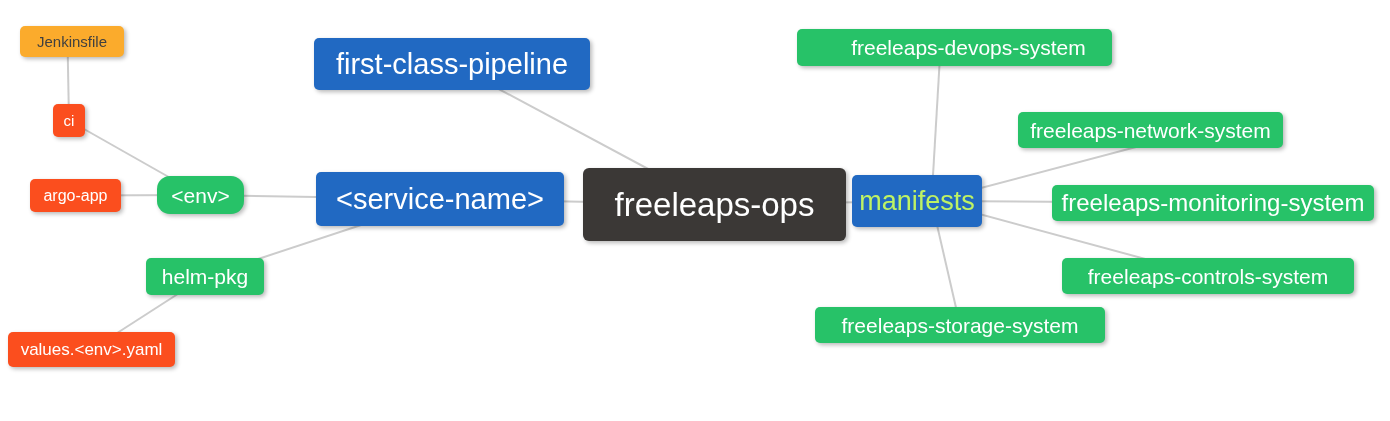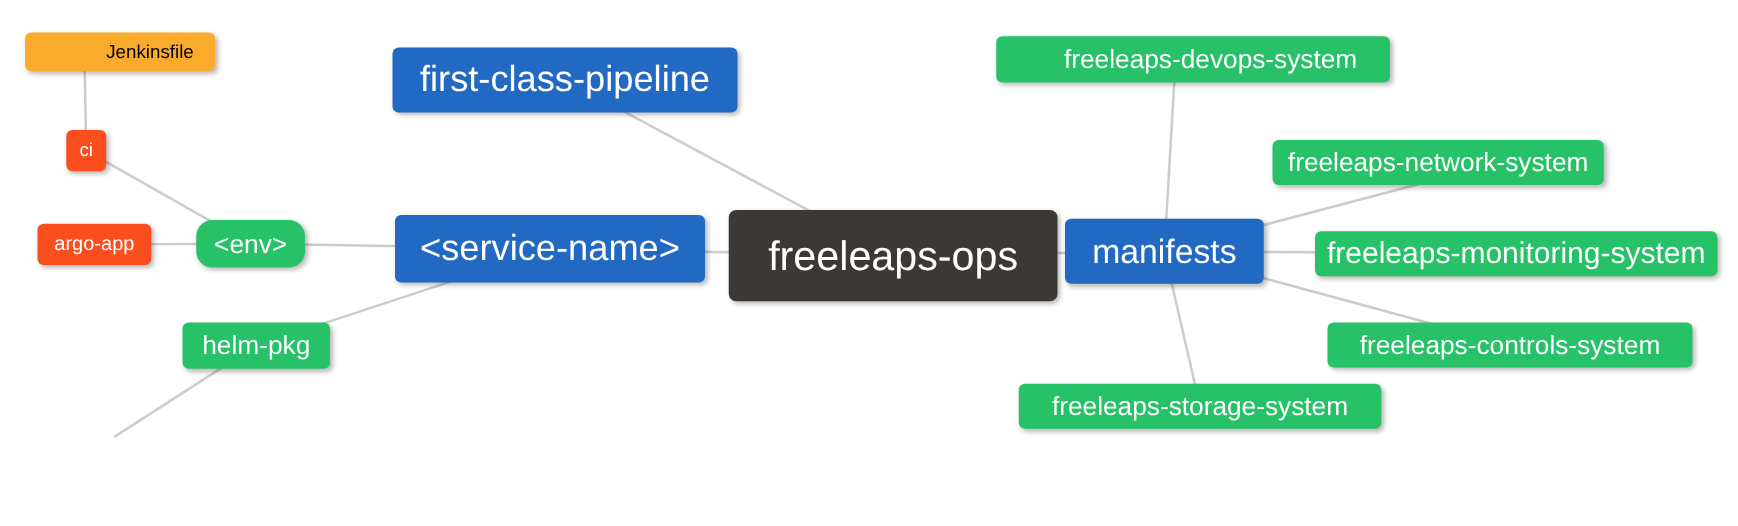--- a/index.html
+++ b/index.html
@@ -49,27 +49,28 @@
       <line x1="200.5" y1="195" x2="69" y2="120.5" stroke="#cccccc" stroke-width="2"></line>
       <line x1="200.5" y1="195" x2="75.5" y2="195.5" stroke="#cccccc" stroke-width="2"></line>
       <line x1="69" y1="120.5" x2="67.5" y2="41.5" stroke="#cccccc" stroke-width="2"></line>
       <line x1="205" y1="276.5" x2="91.5" y2="349.5" stroke="#cccccc" stroke-width="2"></line>
       <line x1="931.5" y1="201" x2="940.5" y2="47.5" stroke="#cccccc" stroke-width="2"></line>
       <line x1="931.5" y1="201" x2="1200.5" y2="130" stroke="#cccccc" stroke-width="2"></line>
       <line x1="931.5" y1="201" x2="1213" y2="203" stroke="#cccccc" stroke-width="2"></line>
       <line x1="931.5" y1="201" x2="1208" y2="276" stroke="#cccccc" stroke-width="2"></line>
       <line x1="931.5" y1="201" x2="960" y2="325" stroke="#cccccc" stroke-width="2"></line>
     </svg>
-<div class="node" style="left: 20px; top: 26px; width: 104px; height: 31px; font-size: 15px; border-radius: 5px; background: rgb(251, 171, 44); color: #000000; padding-left: 48px;">Jenkinsfile</div>
+<div class="node" style="left: 20px; top: 26px; width: 104px; height: 31px; font-size: 15px; border-radius: 5px; background: rgb(251, 171, 44); color: #404040;">Jenkinsfile</div>
     <div class="node" style="left: 53px; top: 104px; width: 32px; height: 33px; font-size: 15px; border-radius: 5px; background: rgb(251, 78, 30); color: rgb(255, 255, 255);">ci</div>
     <div class="node" style="left: 30px; top: 179px; width: 91px; height: 33px; font-size: 16px; border-radius: 5px; background: rgb(251, 78, 30); color: rgb(255, 255, 255);">argo-app</div>
     <div class="node" style="left: 157px; top: 176px; width: 87px; height: 38px; font-size: 21px; border-radius: 13px; background: rgb(39, 194, 104); color: rgb(255, 255, 255);">&lt;env&gt;</div>
     <div class="node" style="left: 146px; top: 258px; width: 118px; height: 37px; font-size: 21px; border-radius: 5px; background: rgb(39, 194, 104); color: rgb(255, 255, 255);">helm-pkg</div>
+    <div class="node" style="left: 8px; top: 332px; width: 167px; height: 35px; font-size: 17px; border-radius: 5px; background: rgb(251, 78, 30); color: rgb(255, 255, 255);">values.&lt;env&gt;.yaml</div>
     <div class="node" style="left: 314px; top: 38px; width: 276px; height: 52px; font-size: 29px; border-radius: 5px; background: rgb(33, 105, 194); color: rgb(255, 255, 255);">first-class-pipeline</div>
     <div class="node" style="left: 316px; top: 172px; width: 248px; height: 54px; font-size: 29px; border-radius: 5px; background: rgb(33, 105, 194); color: rgb(255, 255, 255);">&lt;service-name&gt;</div>
     <div class="node" style="left: 583px; top: 168px; width: 263px; height: 73px; font-size: 33px; border-radius: 6px; background: rgb(59, 56, 54); color: rgb(255, 255, 255);">freeleaps-ops</div>
-    <div class="node" style="left: 852px; top: 175px; width: 159px; height: 52px; font-size: 27px; border-radius: 5px; background: rgb(33, 105, 194); color: #ffffff;">manifests</div>
+    <div class="node" style="left: 852px; top: 175px; width: 130px; height: 52px; font-size: 27px; border-radius: 5px; background: rgb(33, 105, 194); color: #bef264;">manifests</div>
     <div class="node" style="left: 797px; top: 29px; width: 287px; height: 37px; font-size: 21px; border-radius: 5px; background: rgb(39, 194, 104); color: rgb(255, 255, 255); padding-left: 28px;">freeleaps-devops-system</div>
     <div class="node" style="left: 1018px; top: 112px; width: 265px; height: 36px; font-size: 21px; border-radius: 5px; background: rgb(39, 194, 104); color: rgb(255, 255, 255);">freeleaps-network-system</div>
     <div class="node" style="left: 1052px; top: 185px; width: 322px; height: 36px; font-size: 24px; border-radius: 5px; background: rgb(39, 194, 104); color: rgb(255, 255, 255);">freeleaps-monitoring-system</div>
     <div class="node" style="left: 1062px; top: 258px; width: 292px; height: 36px; font-size: 21px; border-radius: 5px; background: rgb(39, 194, 104); color: rgb(255, 255, 255);">freeleaps-controls-system</div>
     <div class="node" style="left: 815px; top: 307px; width: 290px; height: 36px; font-size: 21px; border-radius: 5px; background: rgb(39, 194, 104); color: rgb(255, 255, 255);">freeleaps-storage-system</div>
   </div>
 
 </body></html>

